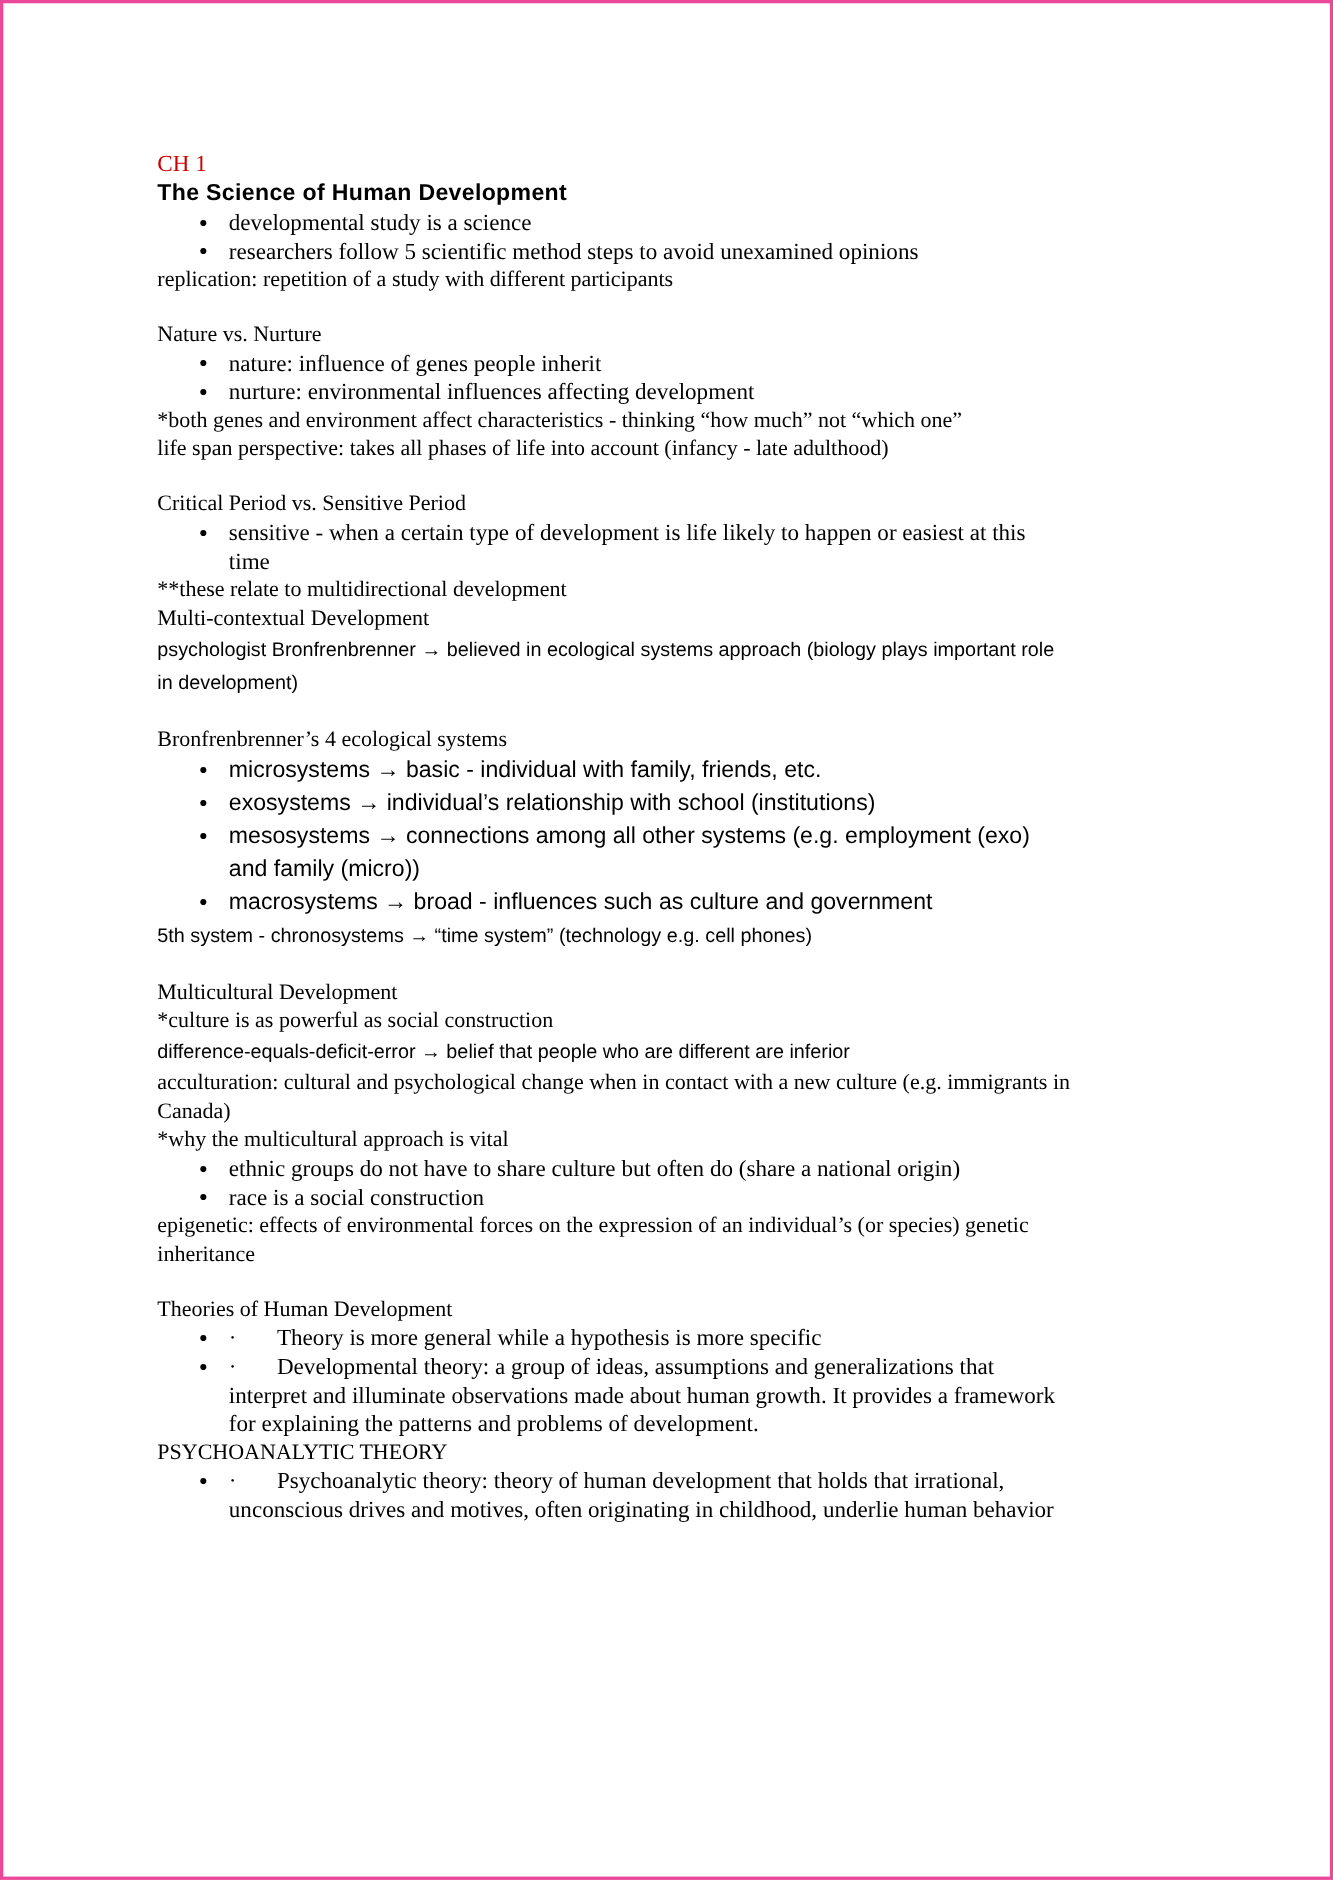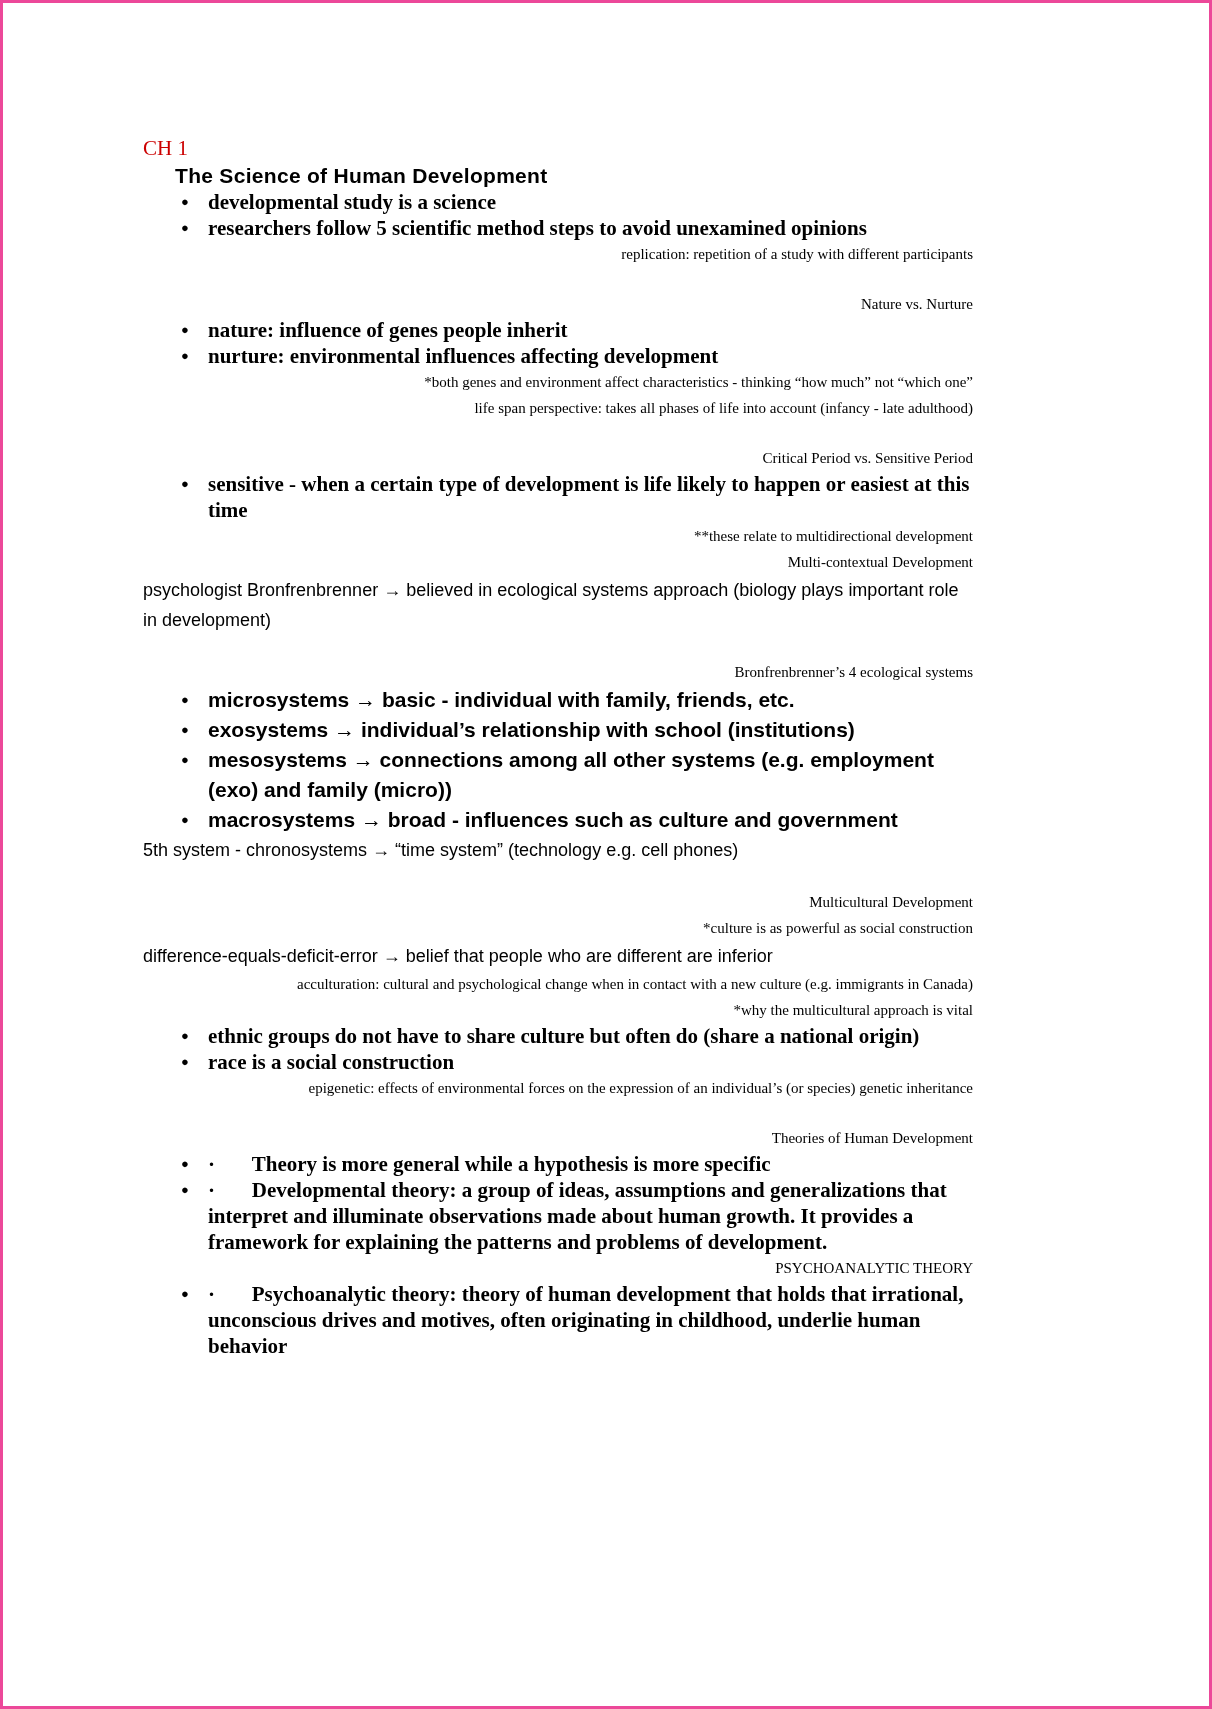--- a/index.html
+++ b/index.html
@@ -33,38 +33,35 @@
     font-size: 21px;
     line-height: 27px;
     font-family: "Liberation Serif", serif;
   }
   .heading-bold {
     font-weight: bold;
     font-size: 21px;
     line-height: 27px;
     font-family: "Liberation Sans", sans-serif;
     letter-spacing: 0.3px;
-    margin-left: 32px;
   }
   .para {
-    font-size: 15px;
+    font-size: 20px;
     line-height: 26px;
     font-family: "Liberation Serif", serif;
-    text-align: right;
   }
   .para-sans {
     font-size: 18px;
     line-height: 30px;
     font-family: "Liberation Sans", sans-serif;
   }
   ul.bullets {
     list-style: none;
     margin: 0;
     padding: 0;
-    font-weight: bold;
   }
   ul.bullets li {
     position: relative;
     padding-left: 65px;
     font-size: 21px;
     line-height: 26px;
     font-family: "Liberation Serif", serif;
   }
   ul.bullets li.sans {
     font-family: "Liberation Sans", sans-serif;

